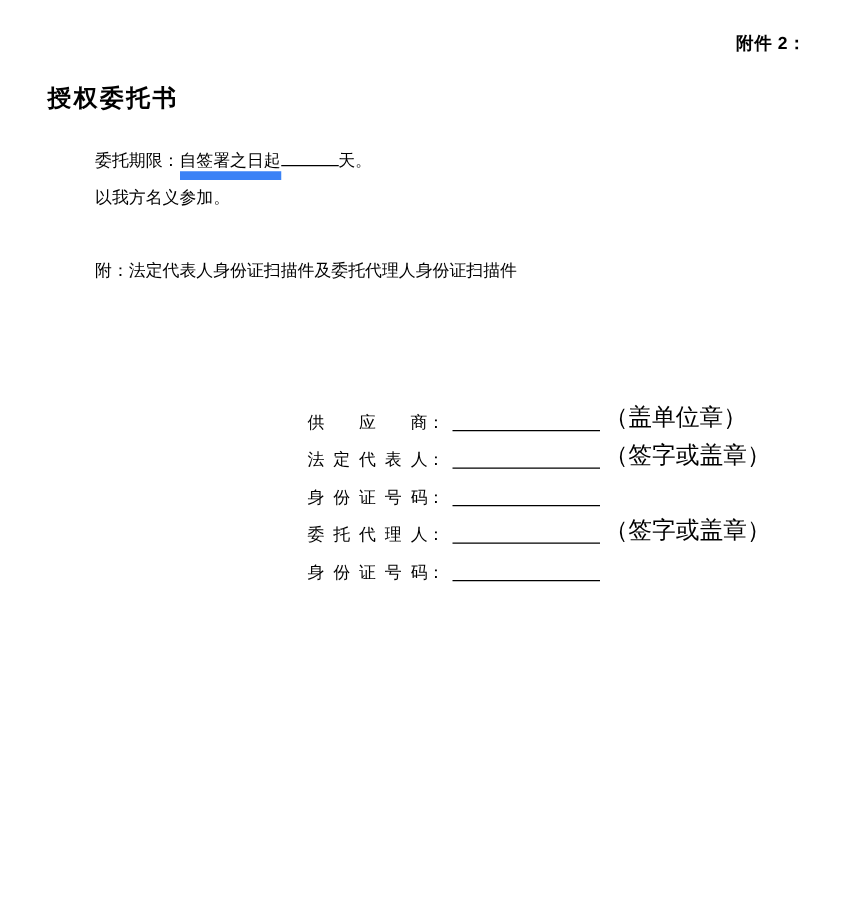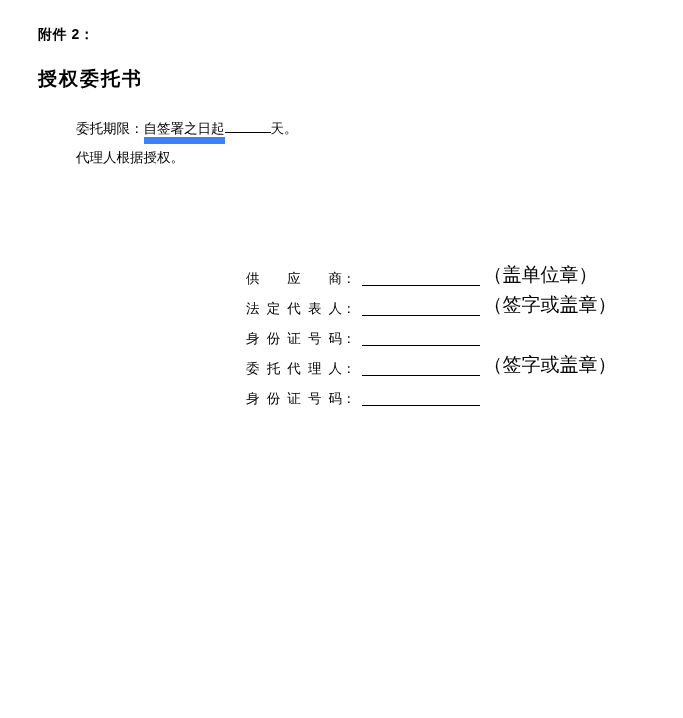--- a/index.html
+++ b/index.html
@@ -21,20 +21,21 @@
     box-sizing: border-box;
     padding: 26px 38px 0 38px;
     position: relative;
   }
   .attachment-label {
     font-family: "Liberation Sans", "DejaVu Sans", sans-serif;
     font-weight: bold;
     font-size: 14px;
     letter-spacing: 0.5px;
     margin: 0 0 22px 0;
+    text-align: right;
   }
   .doc-title {
     text-align: left;
     font-family: "Liberation Sans", "DejaVu Sans", sans-serif;
     font-weight: bold;
     font-size: 19px;
     letter-spacing: 2px;
     margin: 0 0 22px 0;
   }
   .body-text {
@@ -128,22 +129,23 @@
 
   <div class="attachment-label">附件 2：</div>
 
   <div class="doc-title">授权委托书</div>
 
 
   <p class="para">
     <span>委托期限：</span><span class="underline-text">自签署之日起</span><span class="gap-blank"></span><span>天。</span>
   </p>
 
-  <p class="para">代理人根据授权。</p>
+  <p class="para">以我方名义参加。</p>
 
+  <p class="attach-line">附：法定代表人身份证扫描件及委托代理人身份证扫描件</p>
 
   <div class="sign-block">
     <div class="sign-row">
       <span class="sign-label">供 应 商</span>
         <span class="sign-colon">：</span>
         <span class="sign-rule"></span>
         <span class="sign-note">（盖单位章）</span>
     </div>
     <div class="sign-row">
       <span class="sign-label">法定代表人</span>

